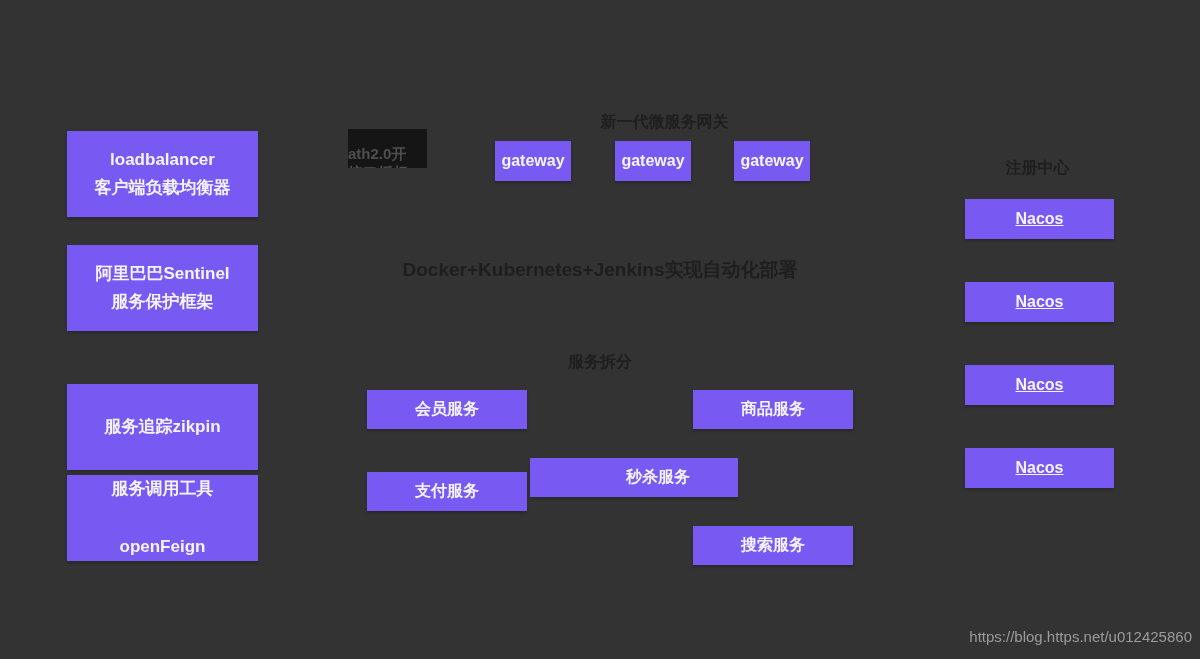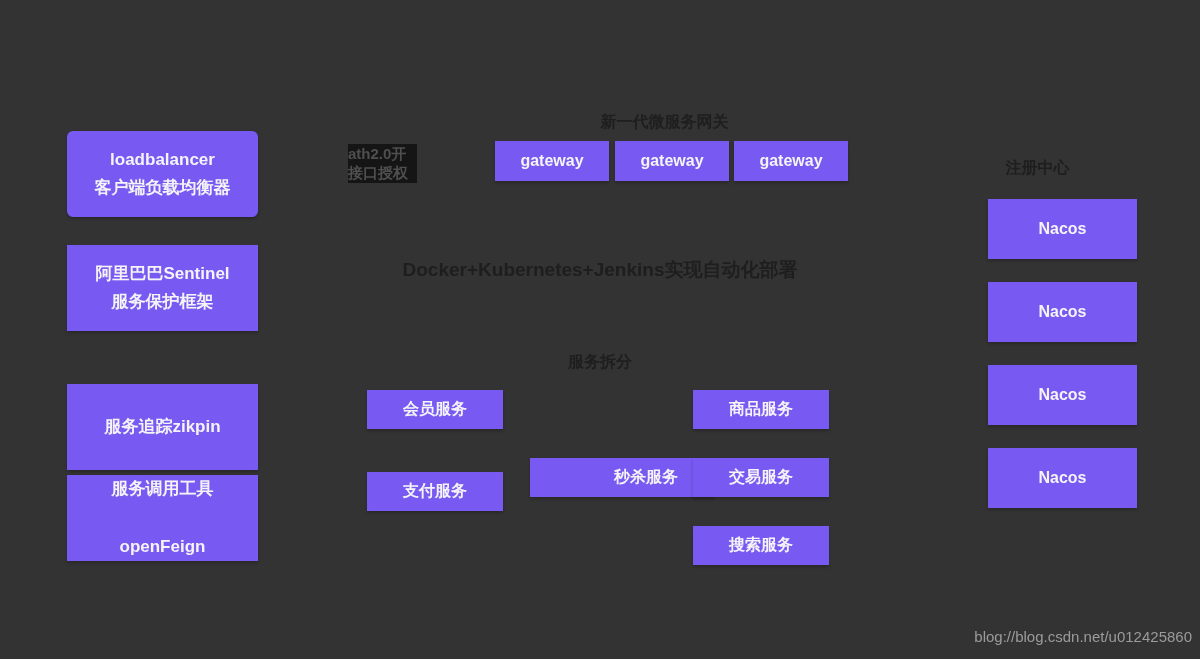--- a/index.html
+++ b/index.html
@@ -42,75 +42,76 @@
     font-size:17px;
     font-weight:600;
     line-height:28px;
   }
   .smallbox{
     font-size:16px;
     font-weight:600;
   }
   .gatewaybox{
     top:141px;
-    width:114px;
+    width:76px;
     height:40px;
   }
   .servicebox{
-    width:136px;
+    width:160px;
     height:39px;
   }
   .nacosbox{
-    left:988px;
+    left:965px;
     width:149px;
-    height:60px;
+    height:40px;
+    text-decoration:underline;
   }
   .darklabel{
     position:absolute;
     color:var(--dark-label);
     font-weight:bold;
     text-align:center;
     font-size:16px;
     line-height:19px;
     white-space:nowrap;
   }
   .deploylabel{
     font-size:19px;
     line-height:23px;
   }
   .note{
     position:absolute;
     left:348px;
-    top:144px;
-    width:69px;
+    top:129px;
+    width:79px;
     height:39px;
     background:var(--note-bg);
     color:var(--note-text);
     font-size:15px;
     font-weight:bold;
     line-height:19px;
-    padding-top:0;
+    padding-top:15px;
     box-sizing:border-box;
     white-space:nowrap;
     overflow:hidden;
   }
   .watermark{
     position:absolute;
     top:628px;
     right:8px;
     color:var(--watermark);
     font-size:15px;
   }
 </style>
 </head>
 <body>
 
 <div class="canvas">
 
-  <div class="pbox leftbox" style="top:131px;border-radius:6px;">
+  <div class="pbox leftbox" style="top:131px;">
     <span>loadbalancer</span>
     <span>客户端负载均衡器</span>
   </div>
   <div class="pbox leftbox" style="top:245px;">
     <span>阿里巴巴Sentinel</span>
     <span>服务保护框架</span>
   </div>
   <div class="pbox leftbox" style="top:360px;margin-top:24px;">
     <span>服务追踪zikpin</span>
 
@@ -145,36 +146,33 @@
   </div>
   <div class="pbox smallbox servicebox" style="left:693px;top:390px;">
     <span>商品服务</span>
   </div>
   <div class="pbox smallbox servicebox" style="left:367px;top:472px;">
     <span>支付服务</span>
   </div>
   <div class="pbox smallbox servicebox" style="left:530px;top:458px;padding-left:48px;">
     <span>秒杀服务</span>
   </div>
-  <div class="pbox smallbox servicebox" style="left:693px;top:458px;">
-    <span>交易服务</span>
-  </div>
   <div class="pbox smallbox servicebox" style="left:693px;top:526px;">
     <span>搜索服务</span>
   </div>
 
   <div class="darklabel" style="left:963px;width:149px;top:158px;">注册中心</div>
   <div class="pbox smallbox nacosbox" style="top:199px;">
     <span>Nacos</span>
   </div>
   <div class="pbox smallbox nacosbox" style="top:282px;">
     <span>Nacos</span>
   </div>
   <div class="pbox smallbox nacosbox" style="top:365px;">
     <span>Nacos</span>
   </div>
   <div class="pbox smallbox nacosbox" style="top:448px;">
     <span>Nacos</span>
   </div>
 
-  <div class="watermark">blog://blog.csdn.net/u012425860</div>
+  <div class="watermark">https://blog.https.net/u012425860</div>
 
 </div>
 
 </body></html>

